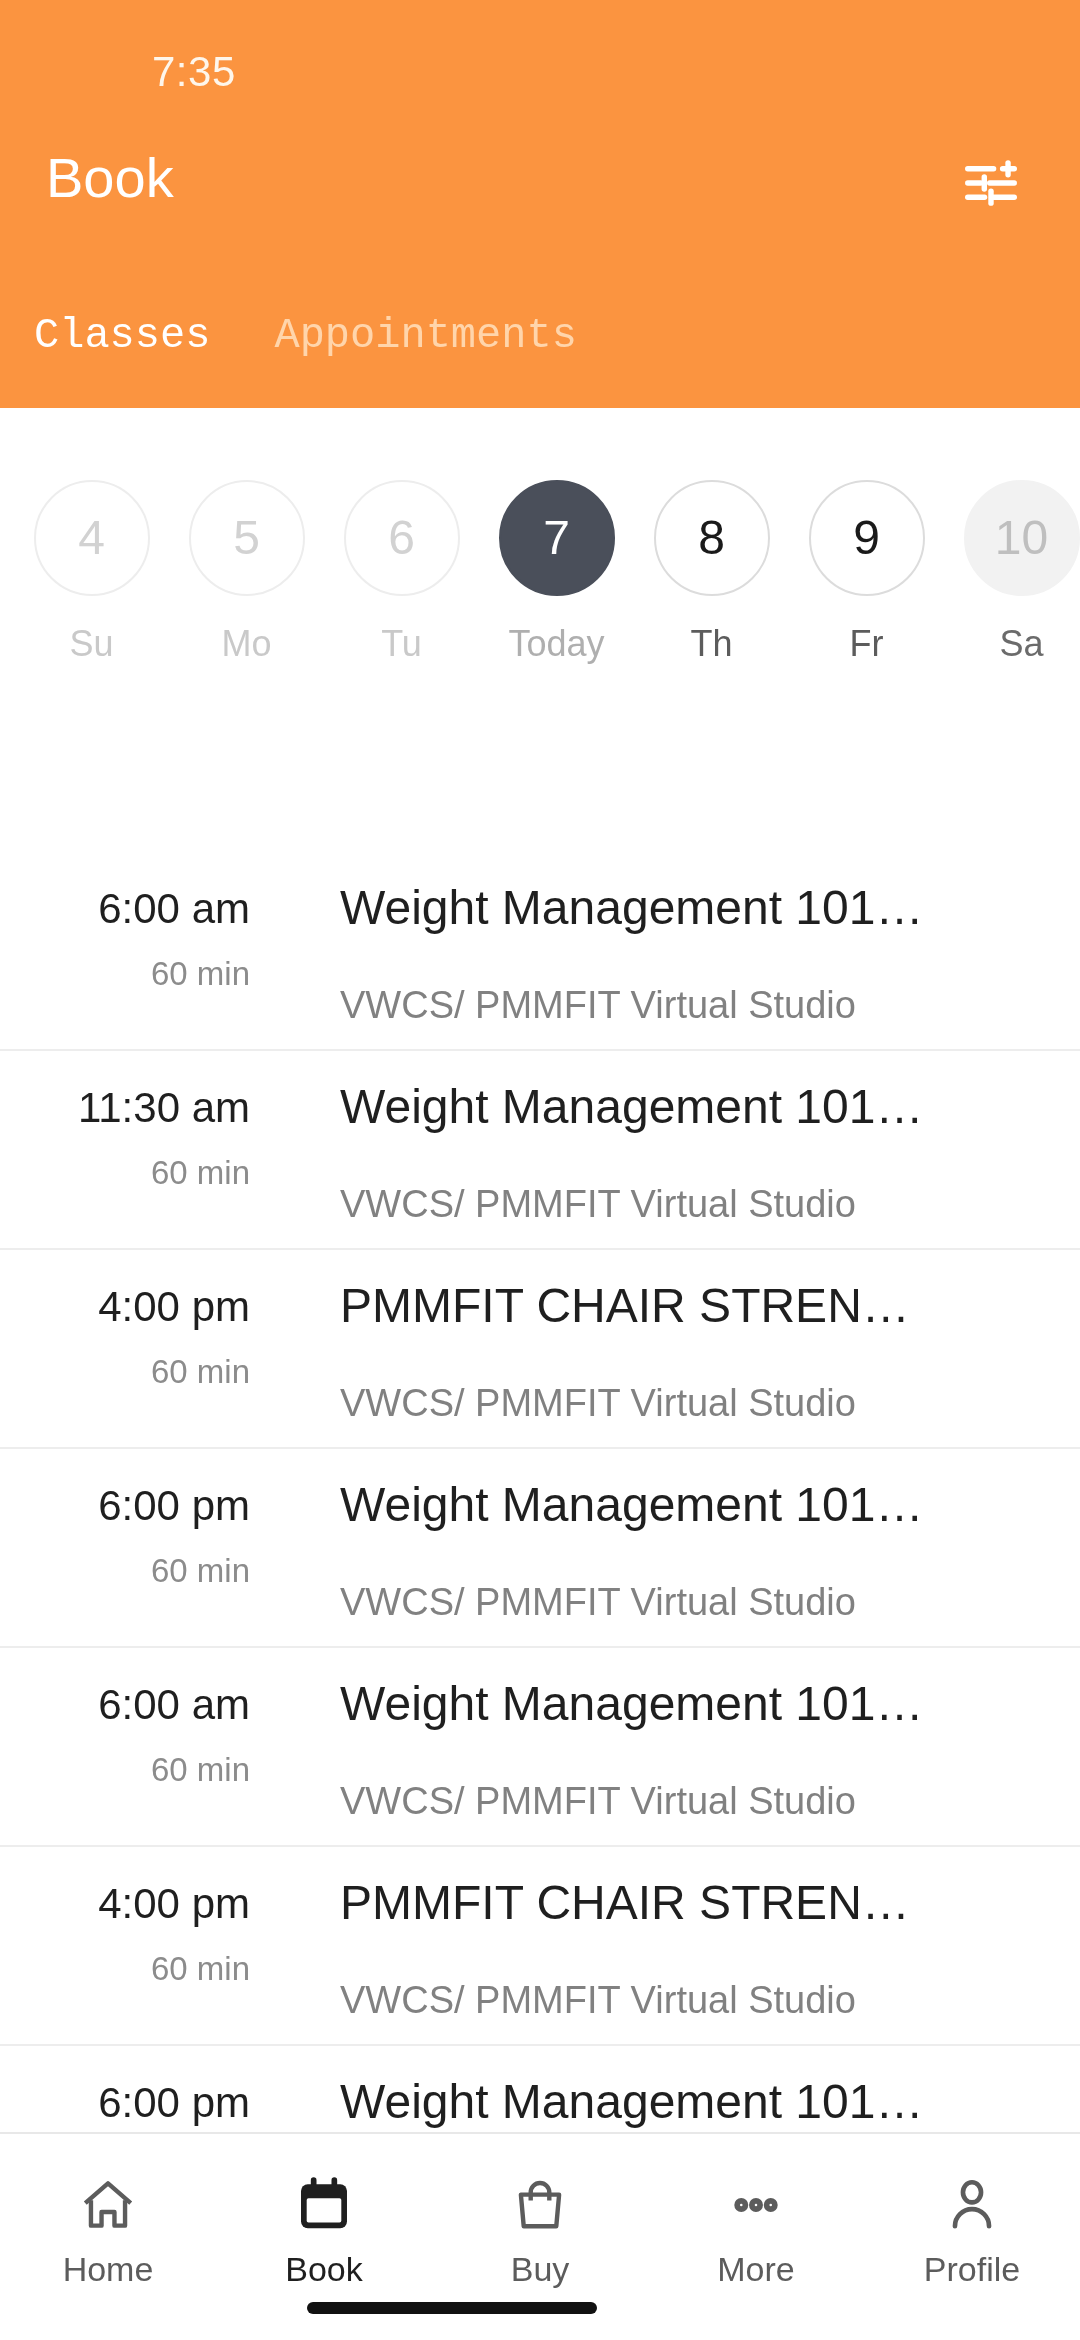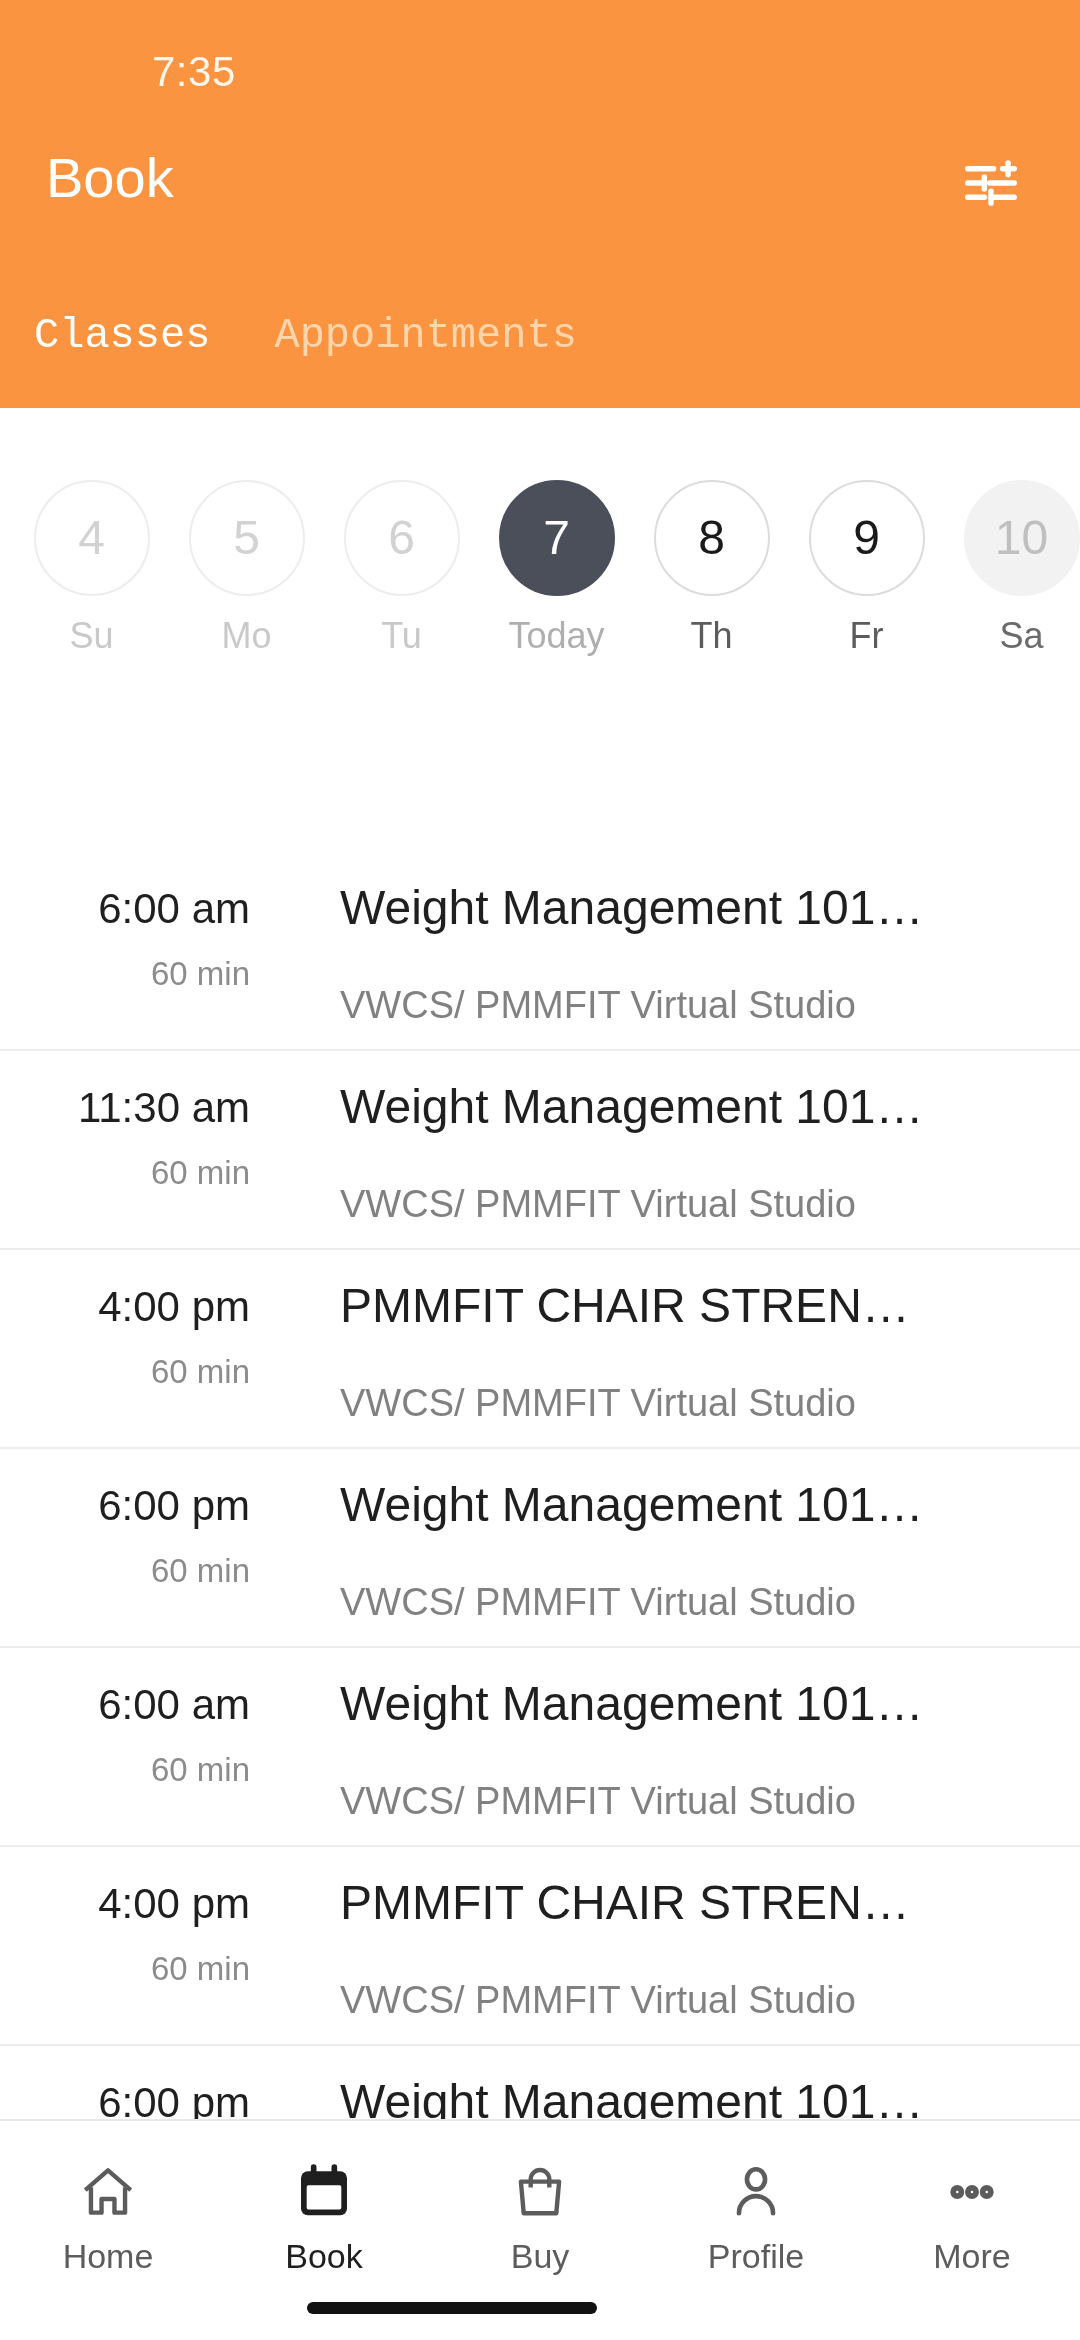--- a/index.html
+++ b/index.html
@@ -62,21 +62,21 @@
   }
   .daycircle {
     width:116px; height:116px; border-radius:50%;
     display:flex; align-items:center; justify-content:center;
     font-size:48px; line-height:1;
   }
   .daycircle.past   { border:2px solid #EDEDED; background:#fff; color:#D2D2D2; }
   .daycircle.today  { border:2px solid #4A4F5A; background:#4A4F5A; color:#FFFFFF; }
   .daycircle.future { border:2px solid #DCDCDC; background:#fff; color:#1A1A1A; }
   .daycircle.edge   { border:2px solid #F2F2F2; background:#F2F2F2; color:#BFBFBF; }
-  .daylabel { margin-top:22px; font-size:36px; line-height:1; }
+  .daylabel { margin-top:30px; font-size:36px; line-height:1; }
   .daylabel.past   { color:#C9C9C9; }
   .daylabel.today  { color:#AFAFAF; }
   .daylabel.future { color:#5C5C5C; }
   .daylabel.edge   { color:#6B6B6B; }
 
   
   .day-heading {
     position:absolute; top:742px; left:56px;
     font-size:54px; color:#262626; line-height:1; font-weight:400;
   }
@@ -105,21 +105,21 @@
     white-space:nowrap; overflow:hidden;
   }
   .row-sub {
     position:absolute; left:340px; top:96px; width:700px;
     font-size:38px; color:#818181; line-height:1.15;
     white-space:nowrap; overflow:hidden;margin-top:36px;
   }
 
   
   .bottomnav {
-    position:absolute; left:0; bottom:13px; width:1080px; height:208px;
+    position:absolute; left:0; bottom:0; width:1080px; height:208px;
     background:#fff; border-top:2px solid #E8E8E8;
     display:flex; align-items:flex-start;
   }
   .navitem {
     flex:1 1 0; display:flex; flex-direction:column;
     align-items:center; padding-top:34px;
     background:none; border:none; font-family:inherit;
   }
   .navicon { height:74px; display:flex; align-items:center; justify-content:center; }
   .navicon svg { display:block; }
@@ -268,33 +268,33 @@
         <span class="navicon">
           <svg width="62" height="62" viewBox="0 0 24 24" fill="none" stroke="#5C5C5C" stroke-width="1.7" stroke-linejoin="round">
             <path d="M4.6 8h14.8l-1.1 12.2H5.7z"></path>
             <path d="M8.4 10.3V7.1a3.6 3.6 0 0 1 7.2 0v3.2"></path>
           </svg>
         </span>
         <span class="navlabel">Buy</span>
       </button>
       <button class="navitem">
         <span class="navicon">
-          <svg width="62" height="62" viewBox="0 0 24 24" fill="none" stroke="#5C5C5C" stroke-width="1.8" stroke-linecap="round">
-            <ellipse cx="12" cy="7.1" rx="3.5" ry="3.9"></ellipse>
-            <path d="M5.4 20.2a6.6 6.6 0 0 1 13.2 0"></path>
-          </svg>
-        </span>
-        <span class="navlabel">Profile</span>
-      </button>
-      <button class="navitem">
-        <span class="navicon">
           <svg width="62" height="62" viewBox="0 0 24 24" fill="none" stroke="#5C5C5C" stroke-width="2.2">
             <circle cx="6.3" cy="12" r="1.6"></circle>
             <circle cx="12" cy="12" r="1.6"></circle>
             <circle cx="17.7" cy="12" r="1.6"></circle>
           </svg>
         </span>
         <span class="navlabel">More</span>
       </button>
+      <button class="navitem">
+        <span class="navicon">
+          <svg width="62" height="62" viewBox="0 0 24 24" fill="none" stroke="#5C5C5C" stroke-width="1.8" stroke-linecap="round">
+            <ellipse cx="12" cy="7.1" rx="3.5" ry="3.9"></ellipse>
+            <path d="M5.4 20.2a6.6 6.6 0 0 1 13.2 0"></path>
+          </svg>
+        </span>
+        <span class="navlabel">Profile</span>
+      </button>
     </div>
   <div class="homeindicator"></div>
 
 </div>
 
 </body></html>

